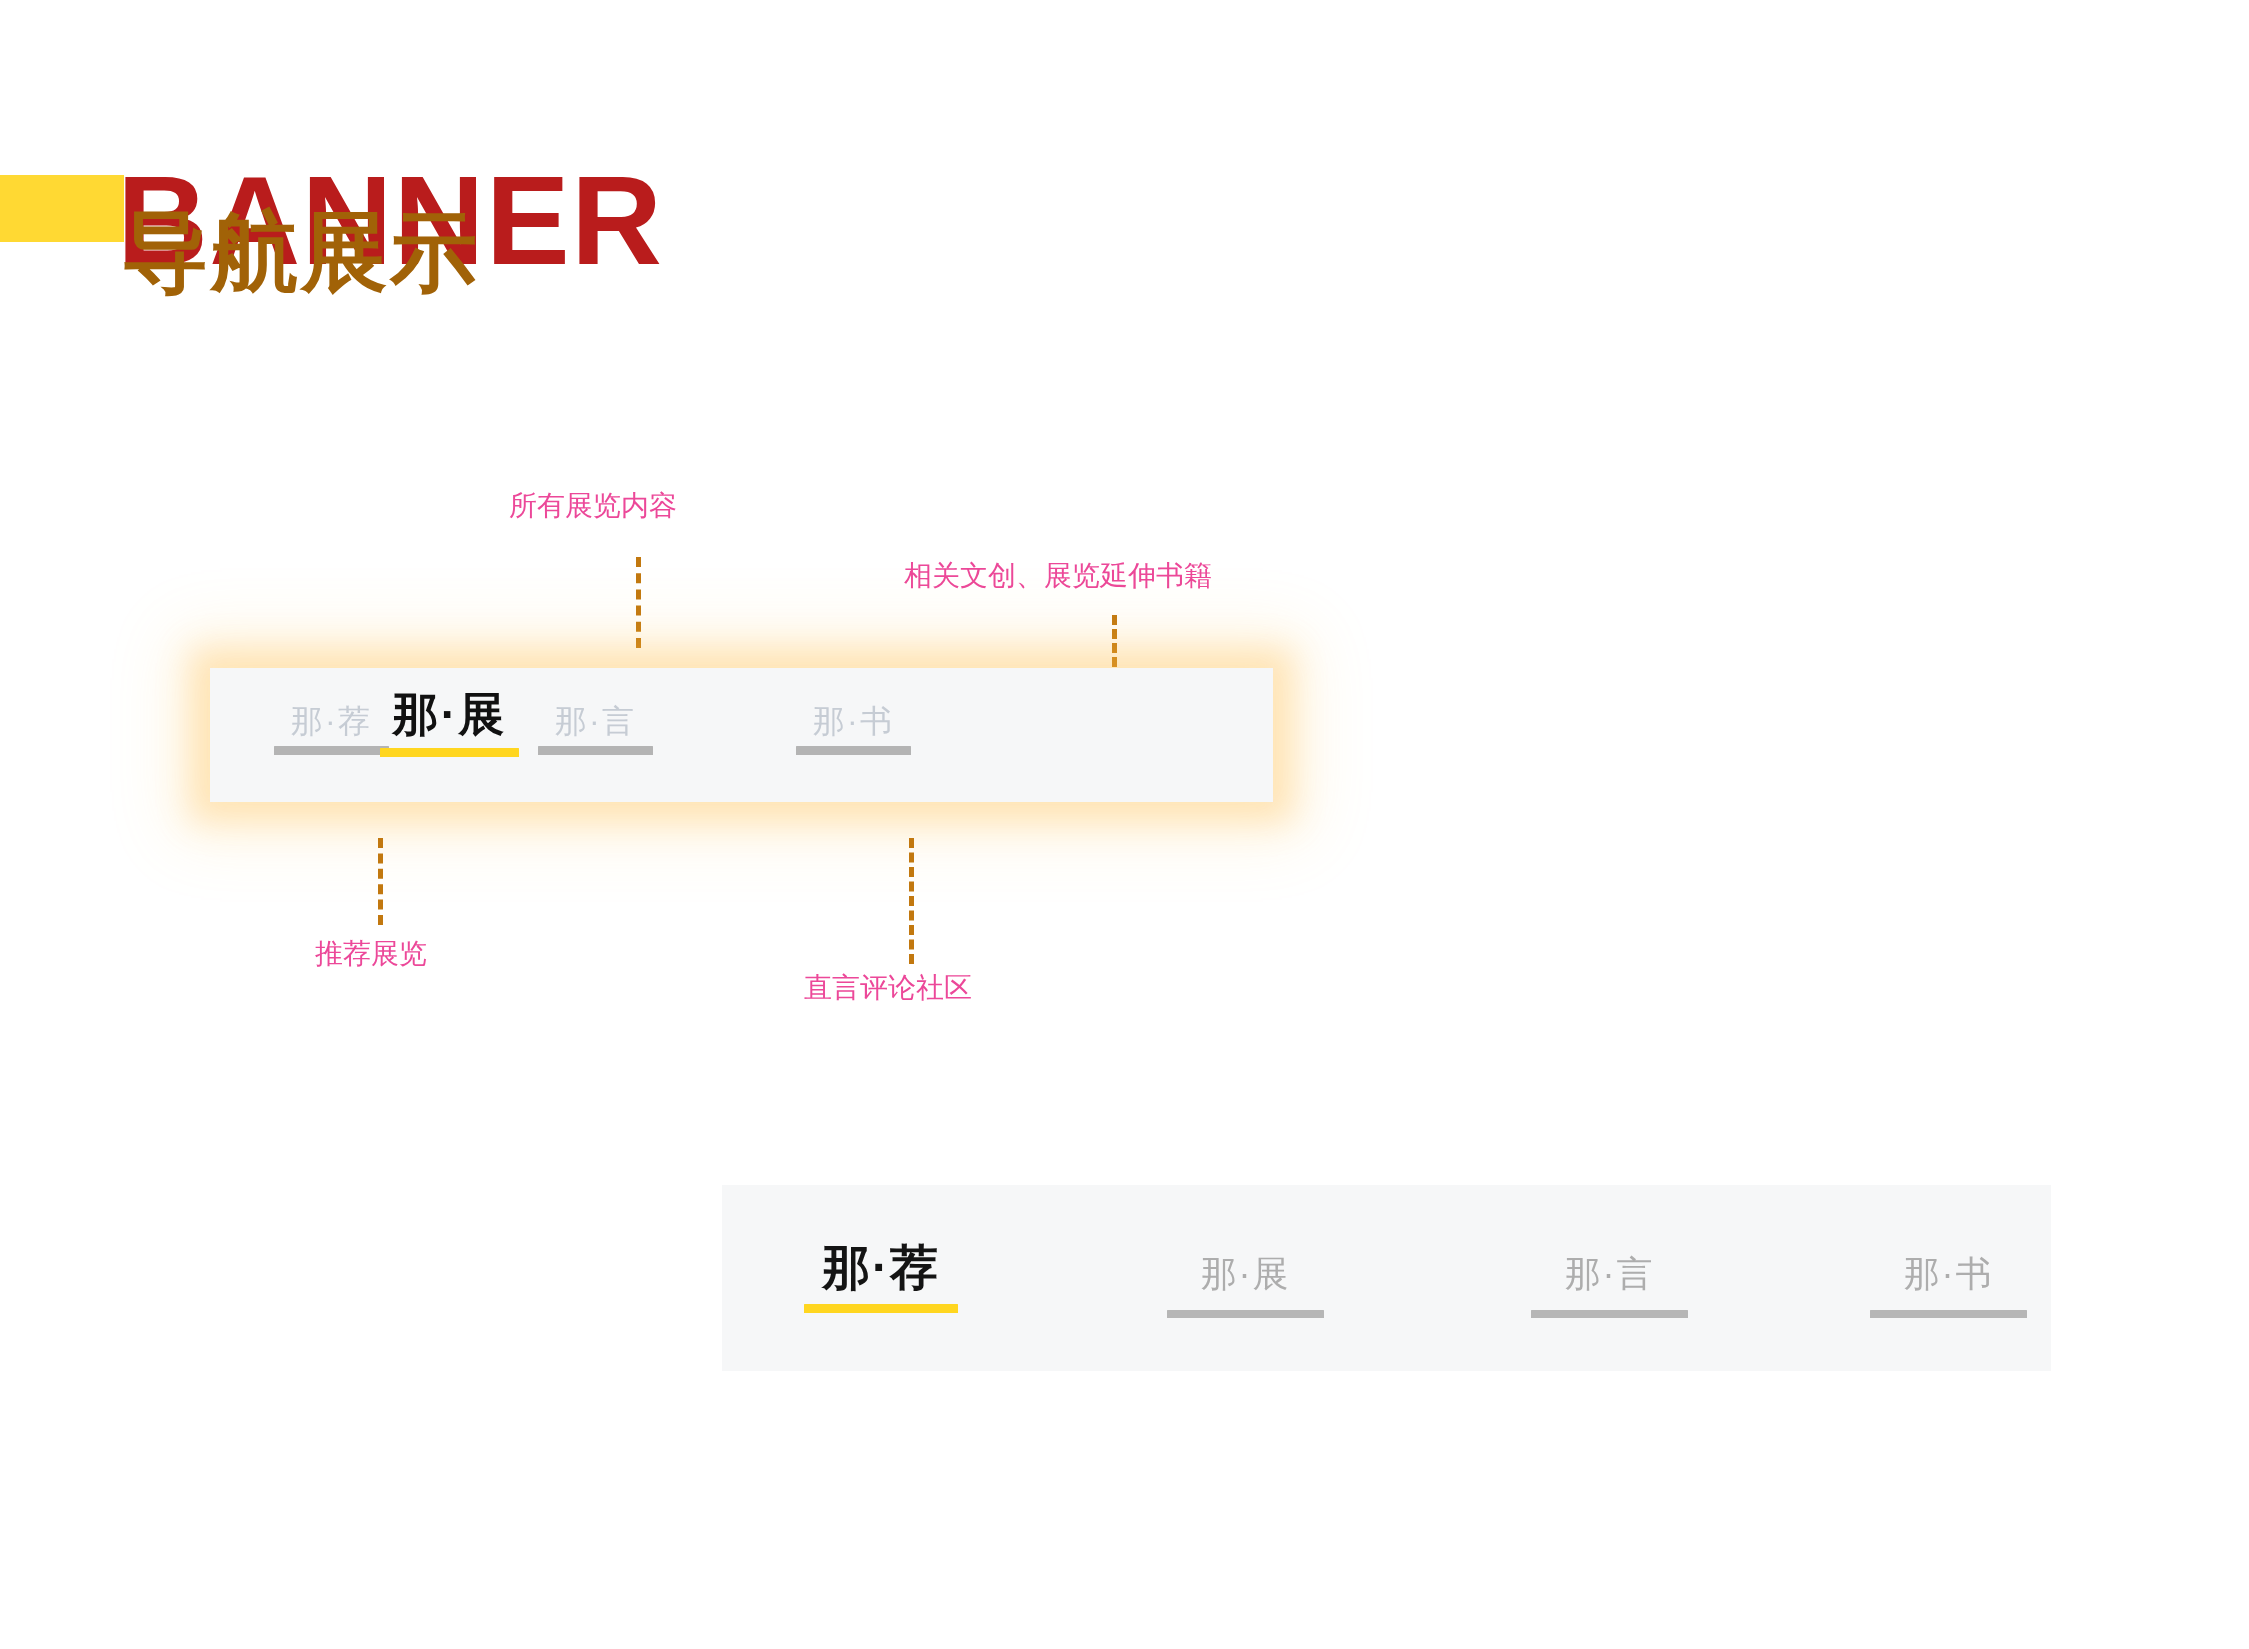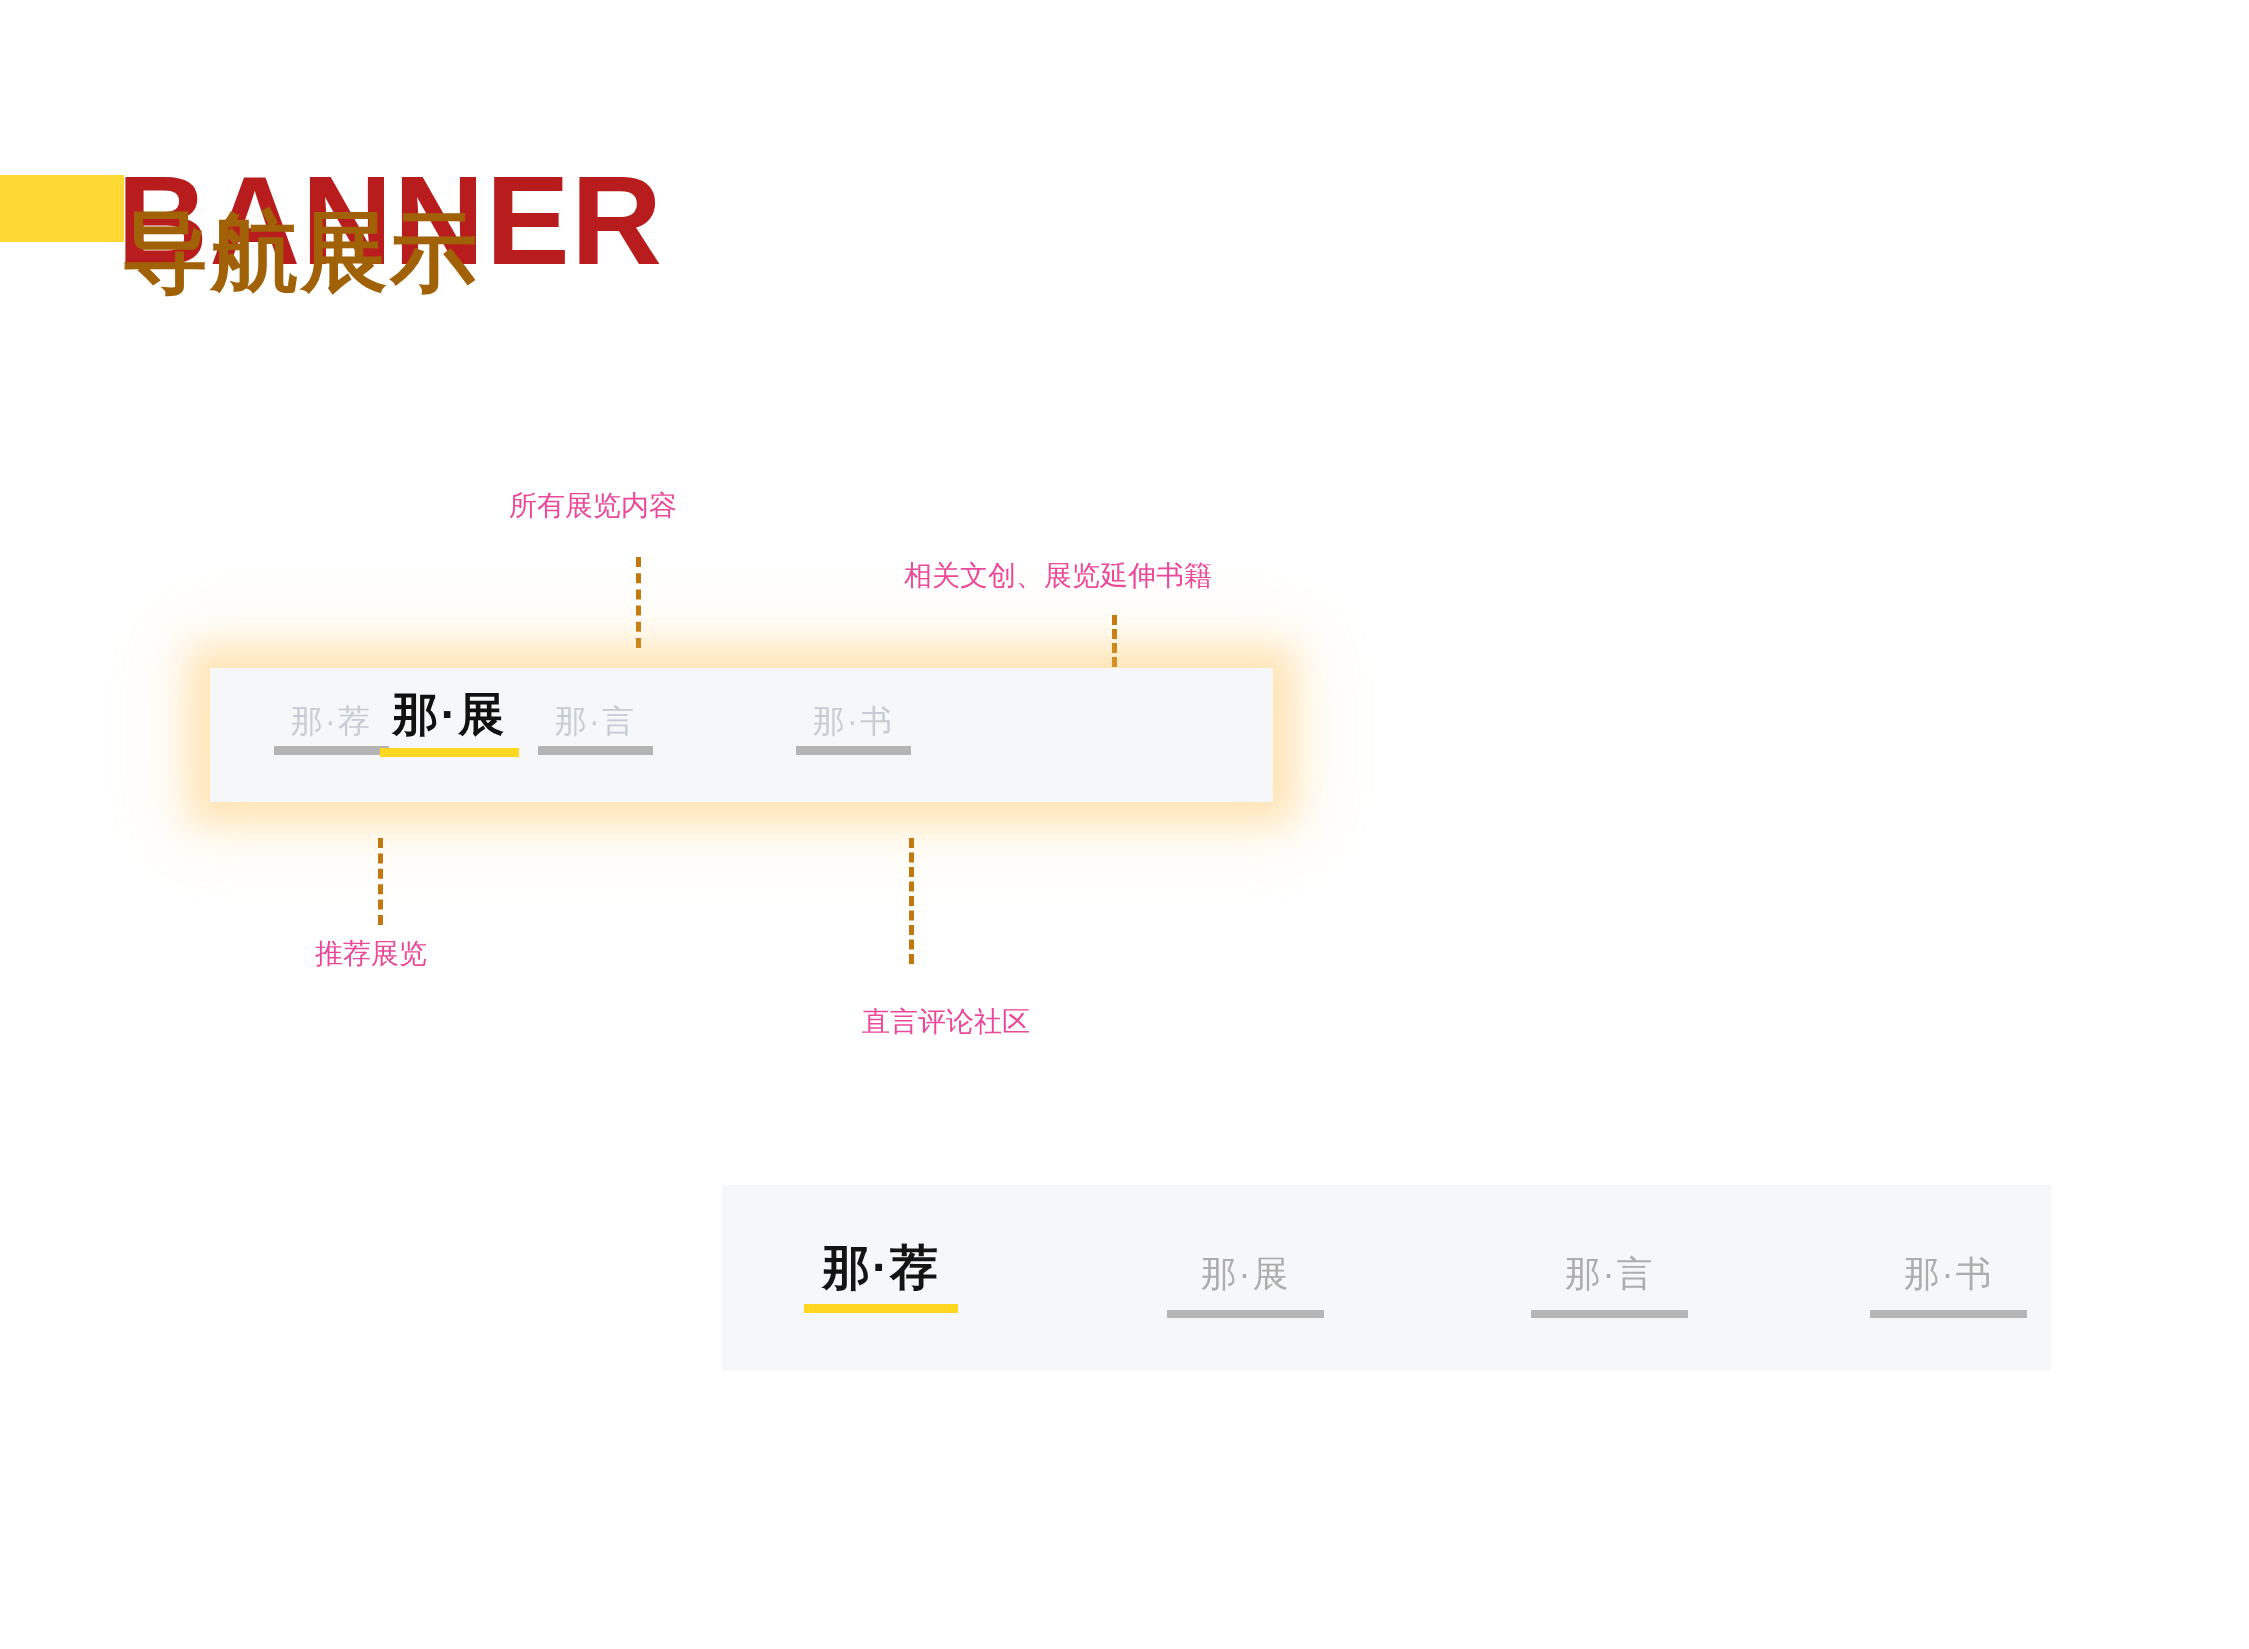--- a/index.html
+++ b/index.html
@@ -164,21 +164,21 @@
   
   #callout-books              { left: 904px; top: 561px; text-align: center; }
   #leader-books               { left: 1112px; top: 615px; height: 52px; }
 
   
   #leader-recommend           { left: 378px; top: 838px; height: 87px; }
   #callout-recommend          { left: 315px; top: 939px; }
 
   
   #leader-community           { left: 909px; top: 838px; height: 126px; }
-  #callout-community          { left: 862px; top: 973px; margin-top: 34px; }
+  #callout-community          { left: 804px; top: 973px; }
 </style>
 </head>
 <body>
 
 <div id="header-block">
   <div id="header-yellow-bar"></div>
   <div id="header-ghost-word">BANNER</div>
   <div id="header-title">导航展示</div>
 </div>
 

